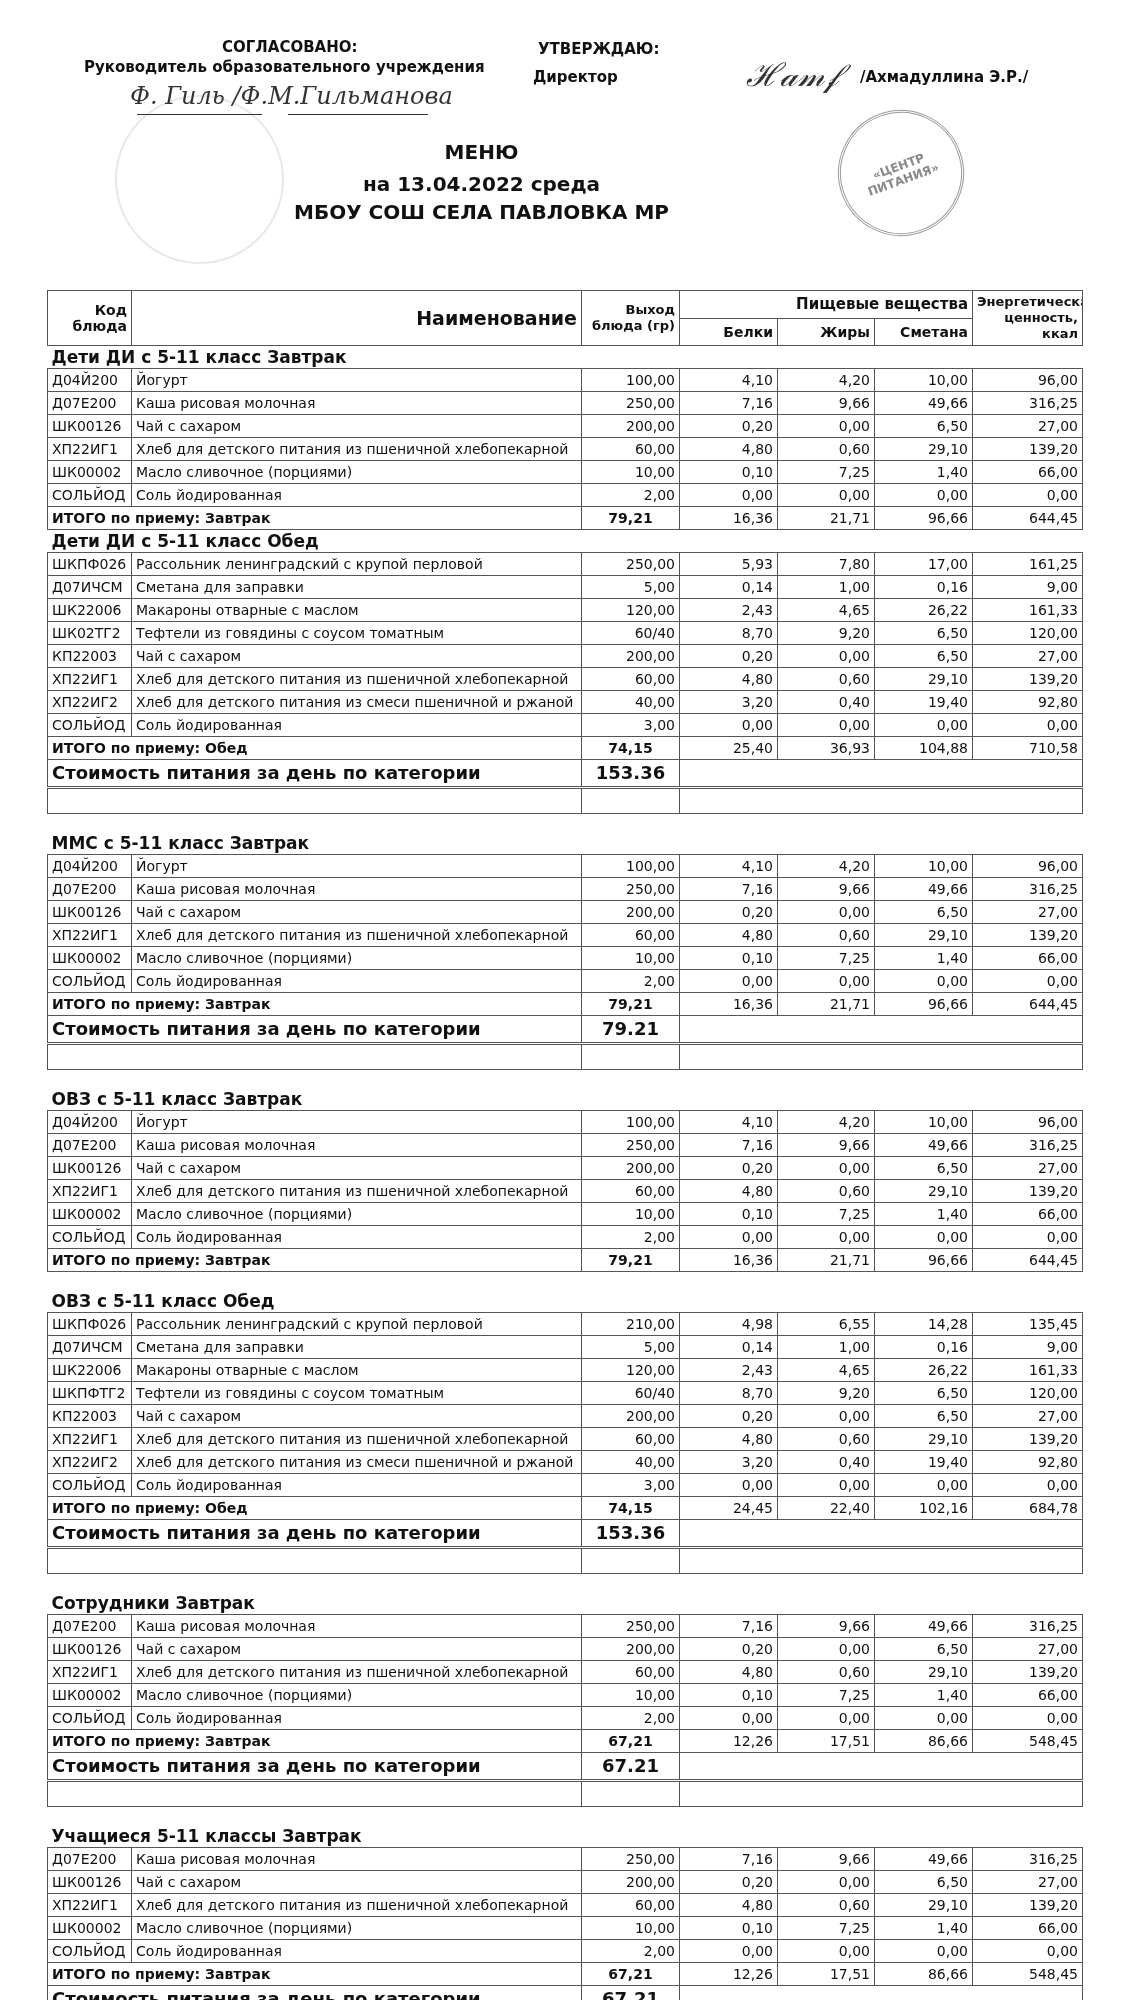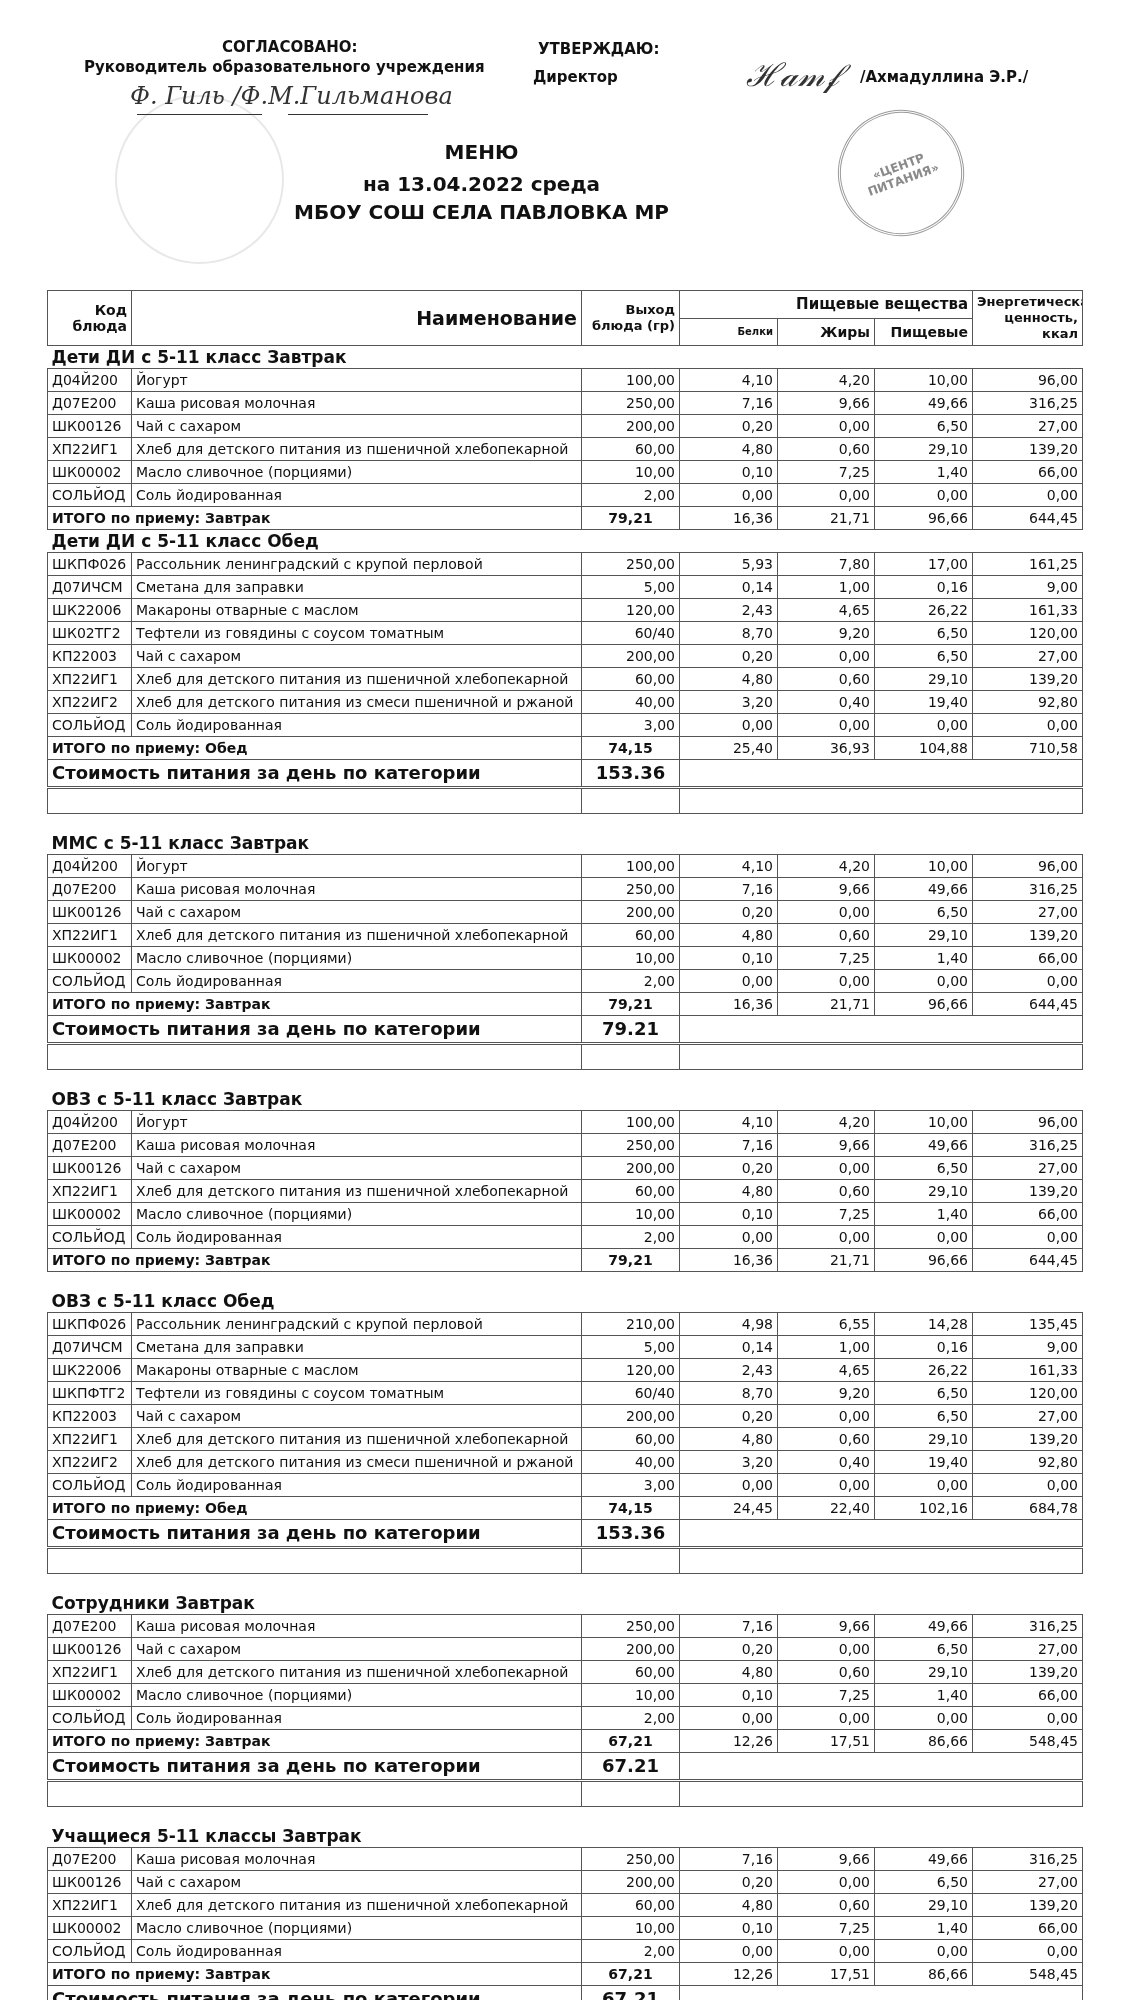--- a/index.html
+++ b/index.html
@@ -57,23 +57,23 @@
   </colgroup>
   <thead>
     <tr>
       <th rowspan="2" style="height:54px;font-size:14px;white-space:normal;">Код блюда</th>
       <th rowspan="2" style="font-size:19px;">Наименование</th>
       <th rowspan="2" style="white-space:normal;font-size:13px;">Выход блюда (гр)</th>
       <th colspan="3" style="font-size:15px;height:26px;">Пищевые вещества</th>
       <th rowspan="2" style="white-space:normal;font-size:13px;">Энергетическая ценность, ккал</th>
     </tr>
     <tr>
-      <th style="font-size:10px;height:26px;margin-top:24px;">Белки</th>
+      <th style="font-size:14px;height:26px;margin-top:24px;">Белки</th>
       <th style="font-size:14px;margin-top:20px;">Жиры</th>
-      <th style="font-size:14px;">Пищевые</th>
+      <th style="font-size:14px;">Сметана</th>
     </tr>
   </thead>
   <tbody id="menu-body">
       <tr class="sec">
         <td colspan="7">Дети ДИ с 5-11 класс Завтрак</td>
       </tr>
       <tr>
         <td class="">Д04Й200</td>
         <td class="">Йогурт</td>
         <td class="num">100,00</td>

